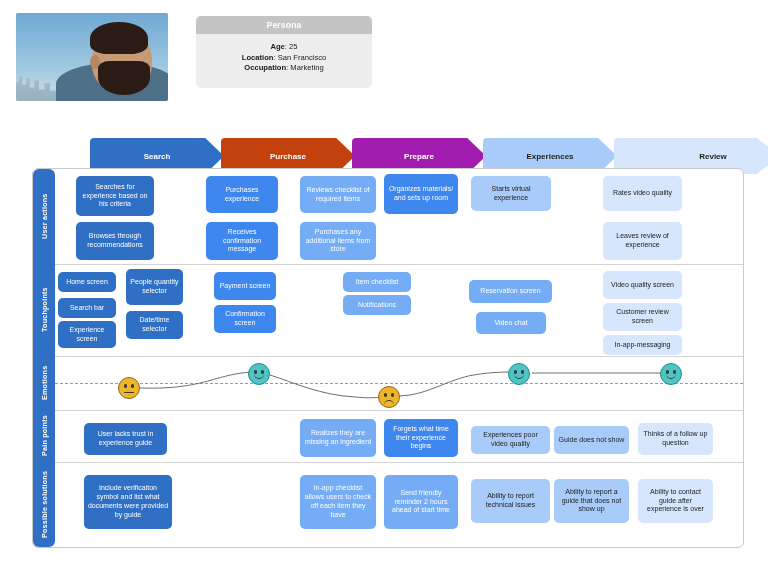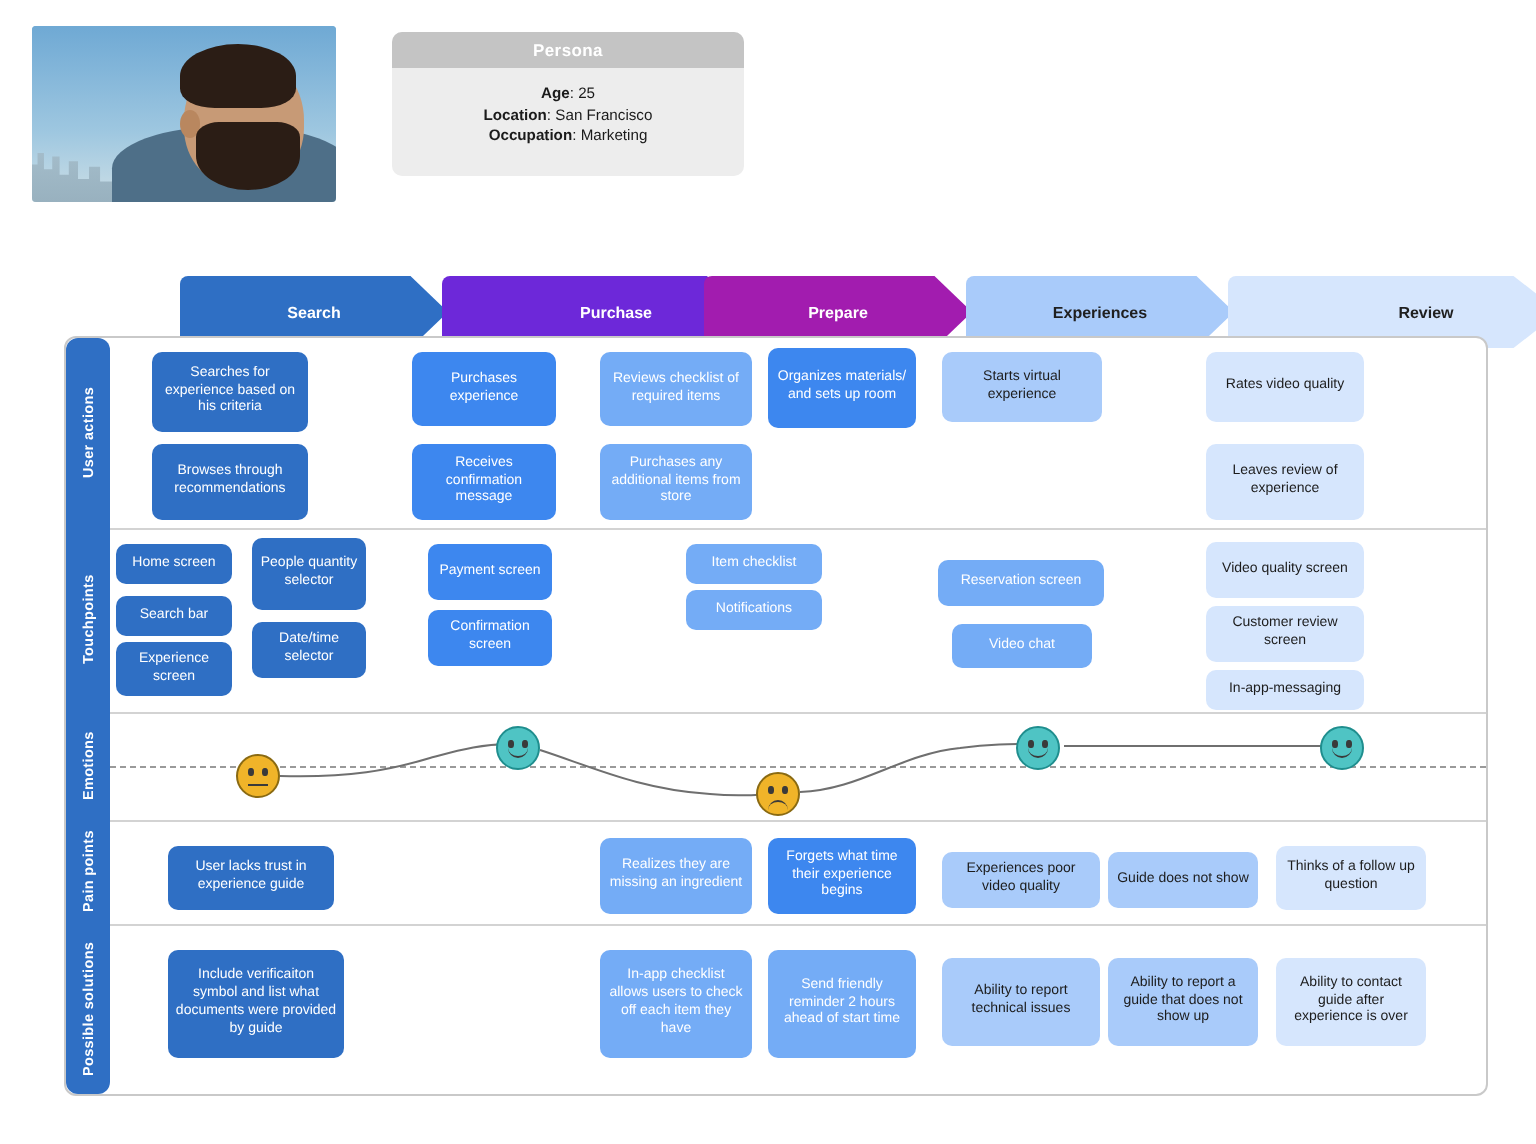--- a/index.html
+++ b/index.html
@@ -129,21 +129,21 @@
       <div><span class="k">Location</span>: <span>San Francisco</span></div>
       <div><span class="k">Occupation</span>: <span>Marketing</span></div>
     </div>
   </div>
 
 
   <div class="stages" id="stages">
       <div class="chev c0" style="background: rgb(47, 111, 196);">
         <span>Search</span>
       </div>
-      <div class="chev c1" style="background: #6d28d9; padding-left: 20px;">
+      <div class="chev c1" style="background: #c2410c;">
         <span>Purchase</span>
       </div>
       <div class="chev c2" style="background: #a21caf;">
         <span>Prepare</span>
       </div>
       <div class="chev c3 dark-text" style="background: rgb(169, 203, 250);">
         <span>Experiences</span>
       </div>
       <div class="chev c4 dark-text" style="background: rgb(214, 230, 253);">
         <span>Review</span>

